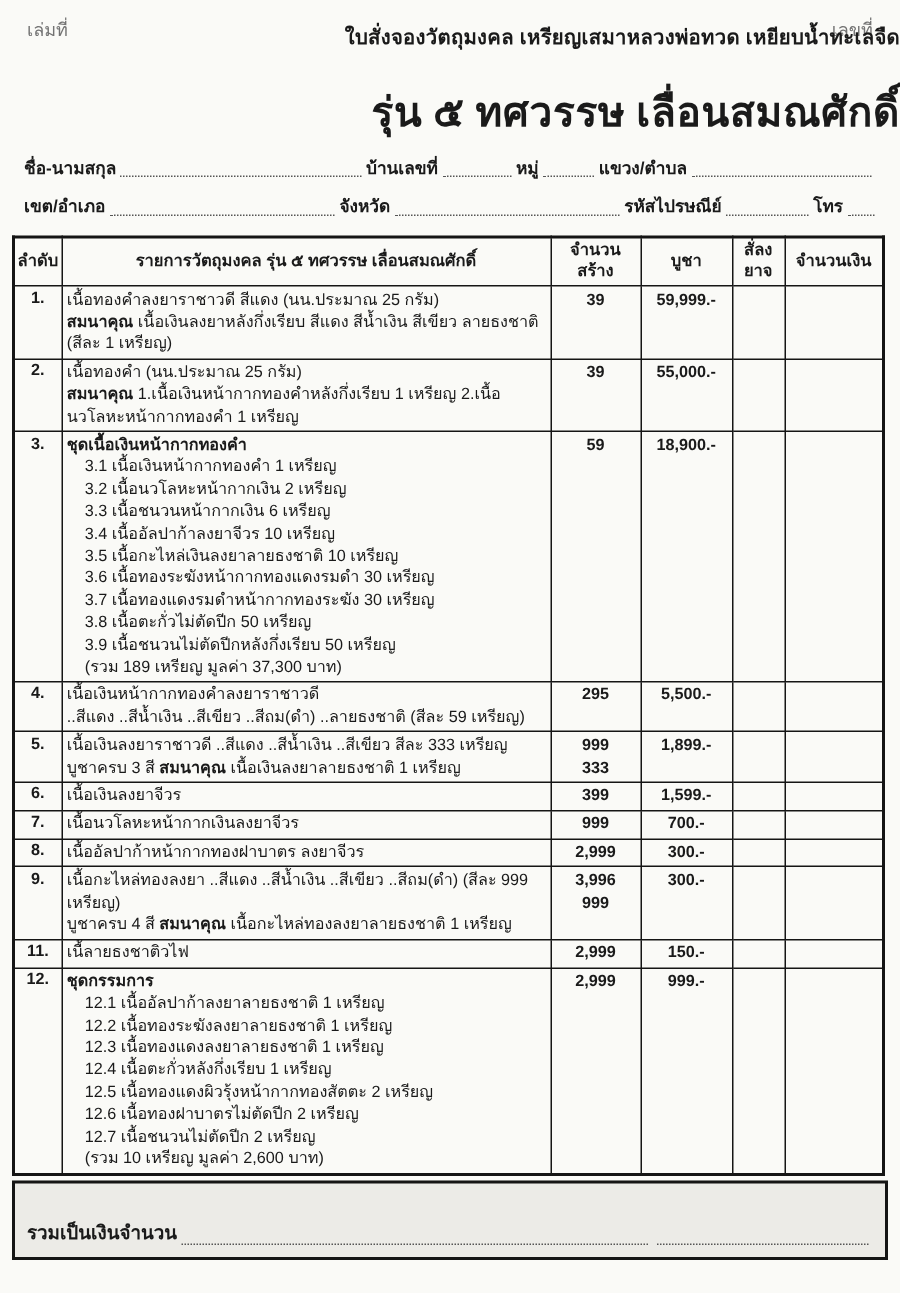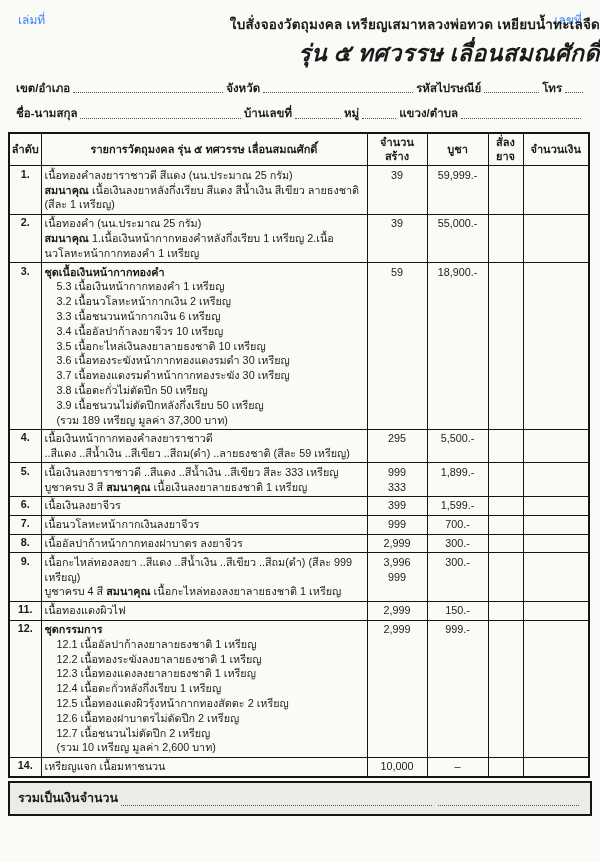--- a/index.html
+++ b/index.html
@@ -2,88 +2,88 @@
 <html lang="th"><head>
 <meta charset="utf-8">
 <style>
   html,body{margin:0;padding:0;background:#e9e8e4;}
   .page{
     width:600px;min-height:862px;margin:0 auto;background:#fafaf7;color:#1a1a1a;
     font-family:"Liberation Sans",sans-serif;box-sizing:border-box;padding:8px 0 10px;
     position:relative;
   }
   
-  .top-meta{display:flex;justify-content:space-between;padding:2px 18px 0;font-size:12px;color:#3b82f6;}
+  .top-meta{display:flex;justify-content:space-between;padding:2px 18px 0;font-size:12px;color:#737373;}
   
   .hdr{text-align:right;margin-top:-16px;}
   .hdr-sub{font-size:13.5px;font-weight:bold;letter-spacing:.2px;}
   .hdr-title{
-    font-family:"Liberation Serif",serif;font-style:italic;font-weight:bold;
-    font-size:23px;margin-top:0;letter-spacing:.5px;
+    font-family:"Liberation Serif",serif;font-weight:bold;
+    font-size:27px;margin-top:18px;letter-spacing:.5px;
   }
   
   .addr{margin:10px 16px 0;font-size:11.5px;font-weight:bold;}
   .fline{display:flex;align-items:flex-end;margin-bottom:11px;}
   .fline .lbl{white-space:nowrap;line-height:1.25;}
   .dl{flex:1 1 auto;border-bottom:1.2px dotted #555;margin:0 3px 2px;min-width:18px;height:1px;}
   .dl.w46{flex:0 0 46px;} .dl.w40{flex:0 0 34px;} .dl.w120{flex:0 0 120px;}
   .dl.w150{flex:0 0 150px;} .dl.w55{flex:0 0 55px;}
   
   table.order{border-collapse:collapse;table-layout:fixed;width:496px;margin:1px 8px 0;border:2px solid #151515;}
   table.order th{
     border:1px solid #151515;font-size:11px;padding:2px 1px;font-weight:bold;line-height:1.25;
     background:#fafaf7;
   }
   table.order td{border:1px solid #151515;vertical-align:top;padding:1.5px 3px;font-size:10.8px;}
   td.cell-no{text-align:center;font-weight:bold;}
   td.cell-desc .line{line-height:14.8px;}
   td.cell-desc .line.ind{padding-left:12px;}
   td.cell-desc .seg-b{font-weight:bold;}
-  td.cell-qty,td.cell-price{text-align:center;font-weight:normal;line-height:14.8px;}
+  td.cell-qty,td.cell-price{text-align:center;font-weight:bold;line-height:14.8px;}
   
   .sumbox{
     display:flex;align-items:flex-end;border:2px solid #151515;margin:3px 8px 0;
-    padding:5px 8px 6px;font-size:12.5px;font-weight:bold;background:#ececE8;background:#ecebe7;
+    padding:23px 8px 6px;font-size:12.5px;font-weight:bold;background:#ececE8;background:#ecebe7;
   }
 </style>
 </head>
 <body>
 
 <div class="page">
 
   <div class="top-meta">
     <span>เล่มที่</span>
     <span>เลขที่</span>
   </div>
 
   <div class="hdr">
     <div class="hdr-sub">ใบสั่งจองวัตถุมงคล เหรียญเสมาหลวงพ่อทวด เหยียบน้ำทะเลจืด</div>
     <div class="hdr-title">รุ่น ๕ ทศวรรษ เลื่อนสมณศักดิ์</div>
   </div>
 
   <div class="addr">
+    <div class="fline">
+      <span class="lbl">ชื่อ-นามสกุล</span>
+      <span class="dl"></span>
+      <span class="lbl">บ้านเลขที่</span>
+      <span class="dl w46"></span>
+      <span class="lbl">หมู่</span>
+      <span class="dl w40"></span>
+      <span class="lbl">แขวง/ตำบล</span>
+      <span class="dl w120"></span>
+    </div>
     <div class="fline">
       <span class="lbl">เขต/อำเภอ</span>
       <span class="dl w150"></span>
       <span class="lbl">จังหวัด</span>
       <span class="dl w150"></span>
       <span class="lbl">รหัสไปรษณีย์</span>
       <span class="dl w55"></span>
       <span class="lbl">โทร</span>
       <span class="dl"></span>
-    </div>
-    <div class="fline">
-      <span class="lbl">ชื่อ-นามสกุล</span>
-      <span class="dl"></span>
-      <span class="lbl">บ้านเลขที่</span>
-      <span class="dl w46"></span>
-      <span class="lbl">หมู่</span>
-      <span class="dl w40"></span>
-      <span class="lbl">แขวง/ตำบล</span>
-      <span class="dl w120"></span>
     </div>
   </div>
 
   <table class="order">
     <colgroup>
       <col style="width:32px">
         <col style="width:326px">
         <col style="width:60px">
       <col style="width:61px">
         <col style="width:35px">
@@ -123,21 +123,21 @@
             <div>39</div>
           </td>
           <td class="cell-price">55,000.-</td>
           <td class="cell-order"></td>
           <td class="cell-amount"></td>
         </tr>
         <tr>
           <td class="cell-no">3.</td>
           <td class="cell-desc">
             <div class="line"><span class="seg-b">ชุดเนื้อเงินหน้ากากทองคำ</span></div>
-            <div class="line ind"><span>5.3 เนื้อเงินหน้ากากทองคำ 1 เหรียญ</span></div>
+            <div class="line ind"><span>3.1 เนื้อเงินหน้ากากทองคำ 1 เหรียญ</span></div>
             <div class="line ind"><span>3.2 เนื้อนวโลหะหน้ากากเงิน 2 เหรียญ</span></div>
             <div class="line ind"><span>3.3 เนื้อชนวนหน้ากากเงิน 6 เหรียญ</span></div>
             <div class="line ind"><span>3.4 เนื้ออัลปาก้าลงยาจีวร 10 เหรียญ</span></div>
             <div class="line ind"><span>3.5 เนื้อกะไหล่เงินลงยาลายธงชาติ 10 เหรียญ</span></div>
             <div class="line ind"><span>3.6 เนื้อทองระฆังหน้ากากทองแดงรมดำ 30 เหรียญ</span></div>
             <div class="line ind"><span>3.7 เนื้อทองแดงรมดำหน้ากากทองระฆัง 30 เหรียญ</span></div>
             <div class="line ind"><span>3.8 เนื้อตะกั่วไม่ตัดปีก 50 เหรียญ</span></div>
             <div class="line ind"><span>3.9 เนื้อชนวนไม่ตัดปีกหลังกึ่งเรียบ 50 เหรียญ</span></div>
             <div class="line ind"><span>(รวม 189 เหรียญ มูลค่า 37,300 บาท)</span></div>
           </td>
@@ -221,21 +221,21 @@
             <div>3,996</div>
             <div>999</div>
           </td>
           <td class="cell-price">300.-</td>
           <td class="cell-order"></td>
           <td class="cell-amount"></td>
         </tr>
         <tr>
           <td class="cell-no">11.</td>
           <td class="cell-desc">
-            <div class="line"><span>เนื้อทองแดงผิวไฟ</span></div>
+            <div class="line"><span>เนื้ลายธงชาติวไฟ</span></div>
           </td>
           <td class="cell-qty">
             <div>2,999</div>
           </td>
           <td class="cell-price">150.-</td>
           <td class="cell-order"></td>
           <td class="cell-amount"></td>
         </tr>
         <tr>
           <td class="cell-no">12.</td>
@@ -250,32 +250,20 @@
             <div class="line ind"><span>12.7 เนื้อชนวนไม่ตัดปีก 2 เหรียญ</span></div>
             <div class="line ind"><span>(รวม 10 เหรียญ มูลค่า 2,600 บาท)</span></div>
           </td>
           <td class="cell-qty">
             <div>2,999</div>
           </td>
           <td class="cell-price">999.-</td>
           <td class="cell-order"></td>
           <td class="cell-amount"></td>
         </tr>
-        <tr>
-          <td class="cell-no">14.</td>
-          <td class="cell-desc">
-            <div class="line"><span>เหรียญแจก เนื้อมหาชนวน</span></div>
-          </td>
-          <td class="cell-qty">
-            <div>10,000</div>
-          </td>
-          <td class="cell-price">–</td>
-          <td class="cell-order"></td>
-          <td class="cell-amount"></td>
-        </tr>
       </tbody>
   </table>
 
   <div class="sumbox">
     <span class="lbl">รวมเป็นเงินจำนวน</span>
     <span class="dl" style="flex:2.2"></span>
     <span class="dl"></span>
   </div>
 
 </div>

